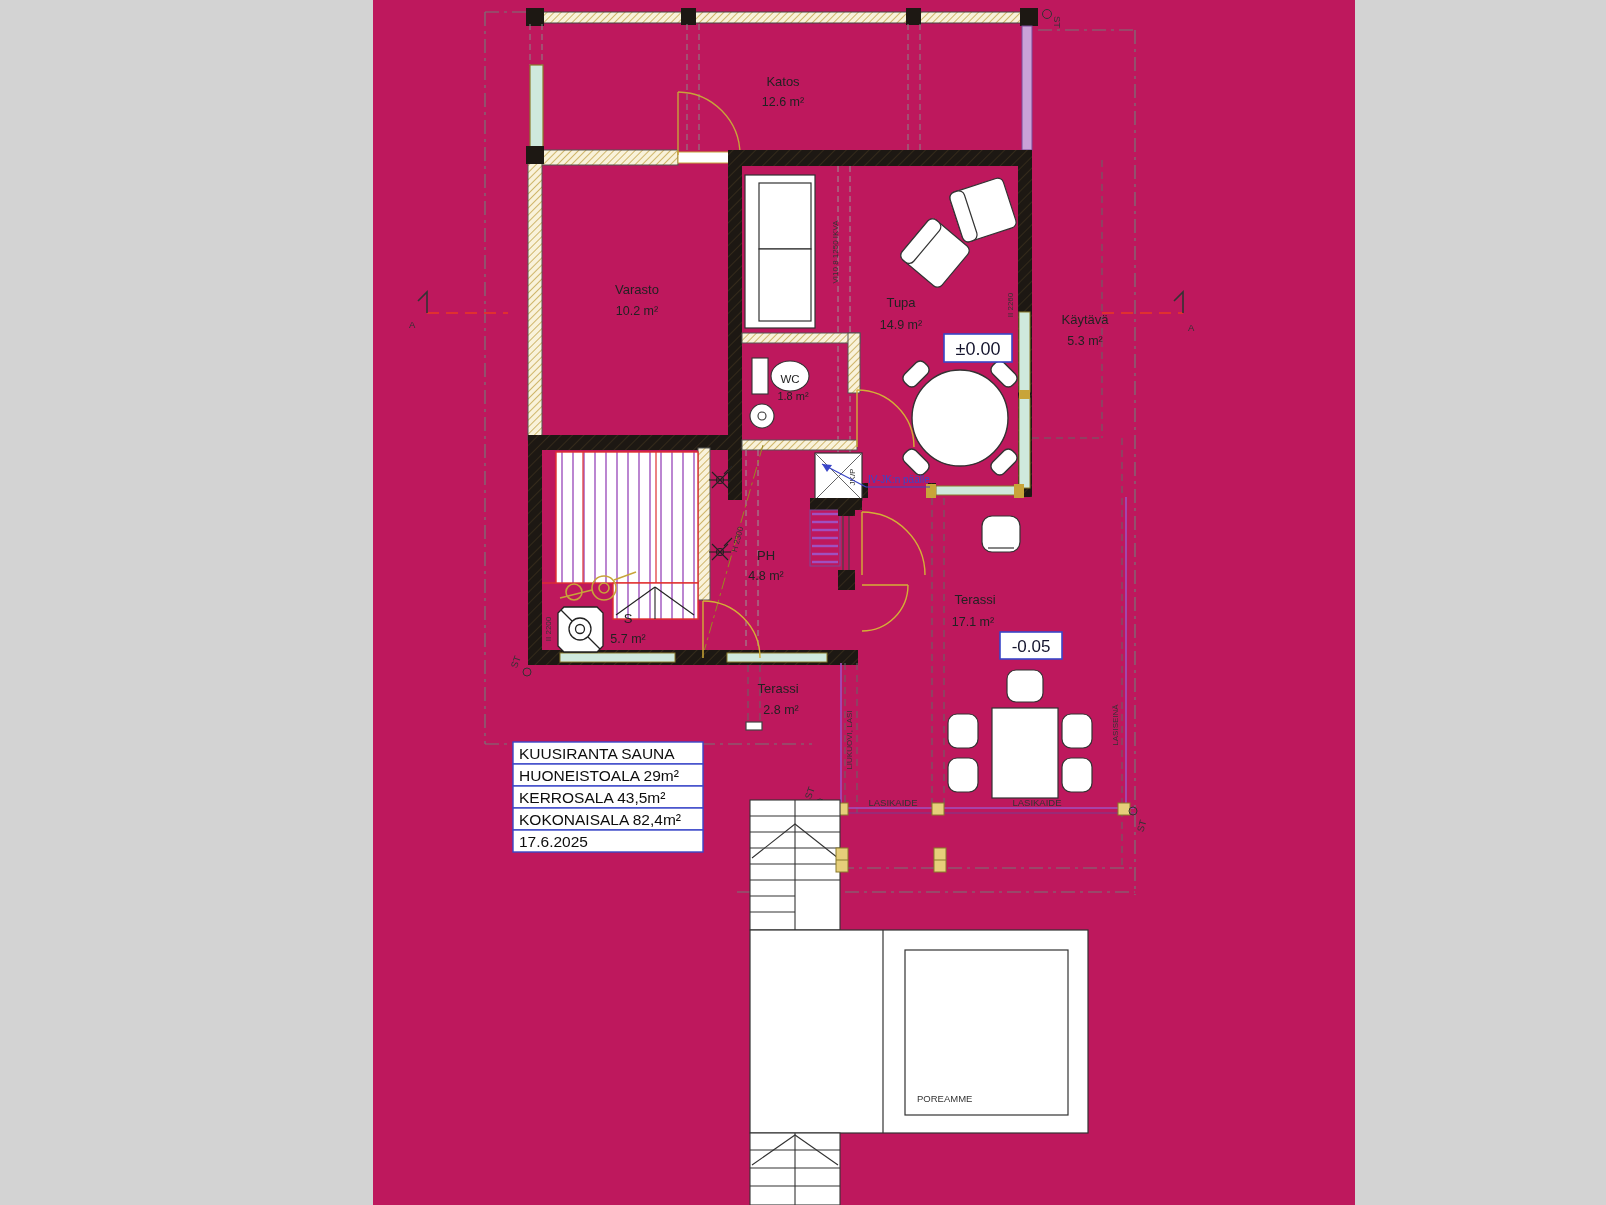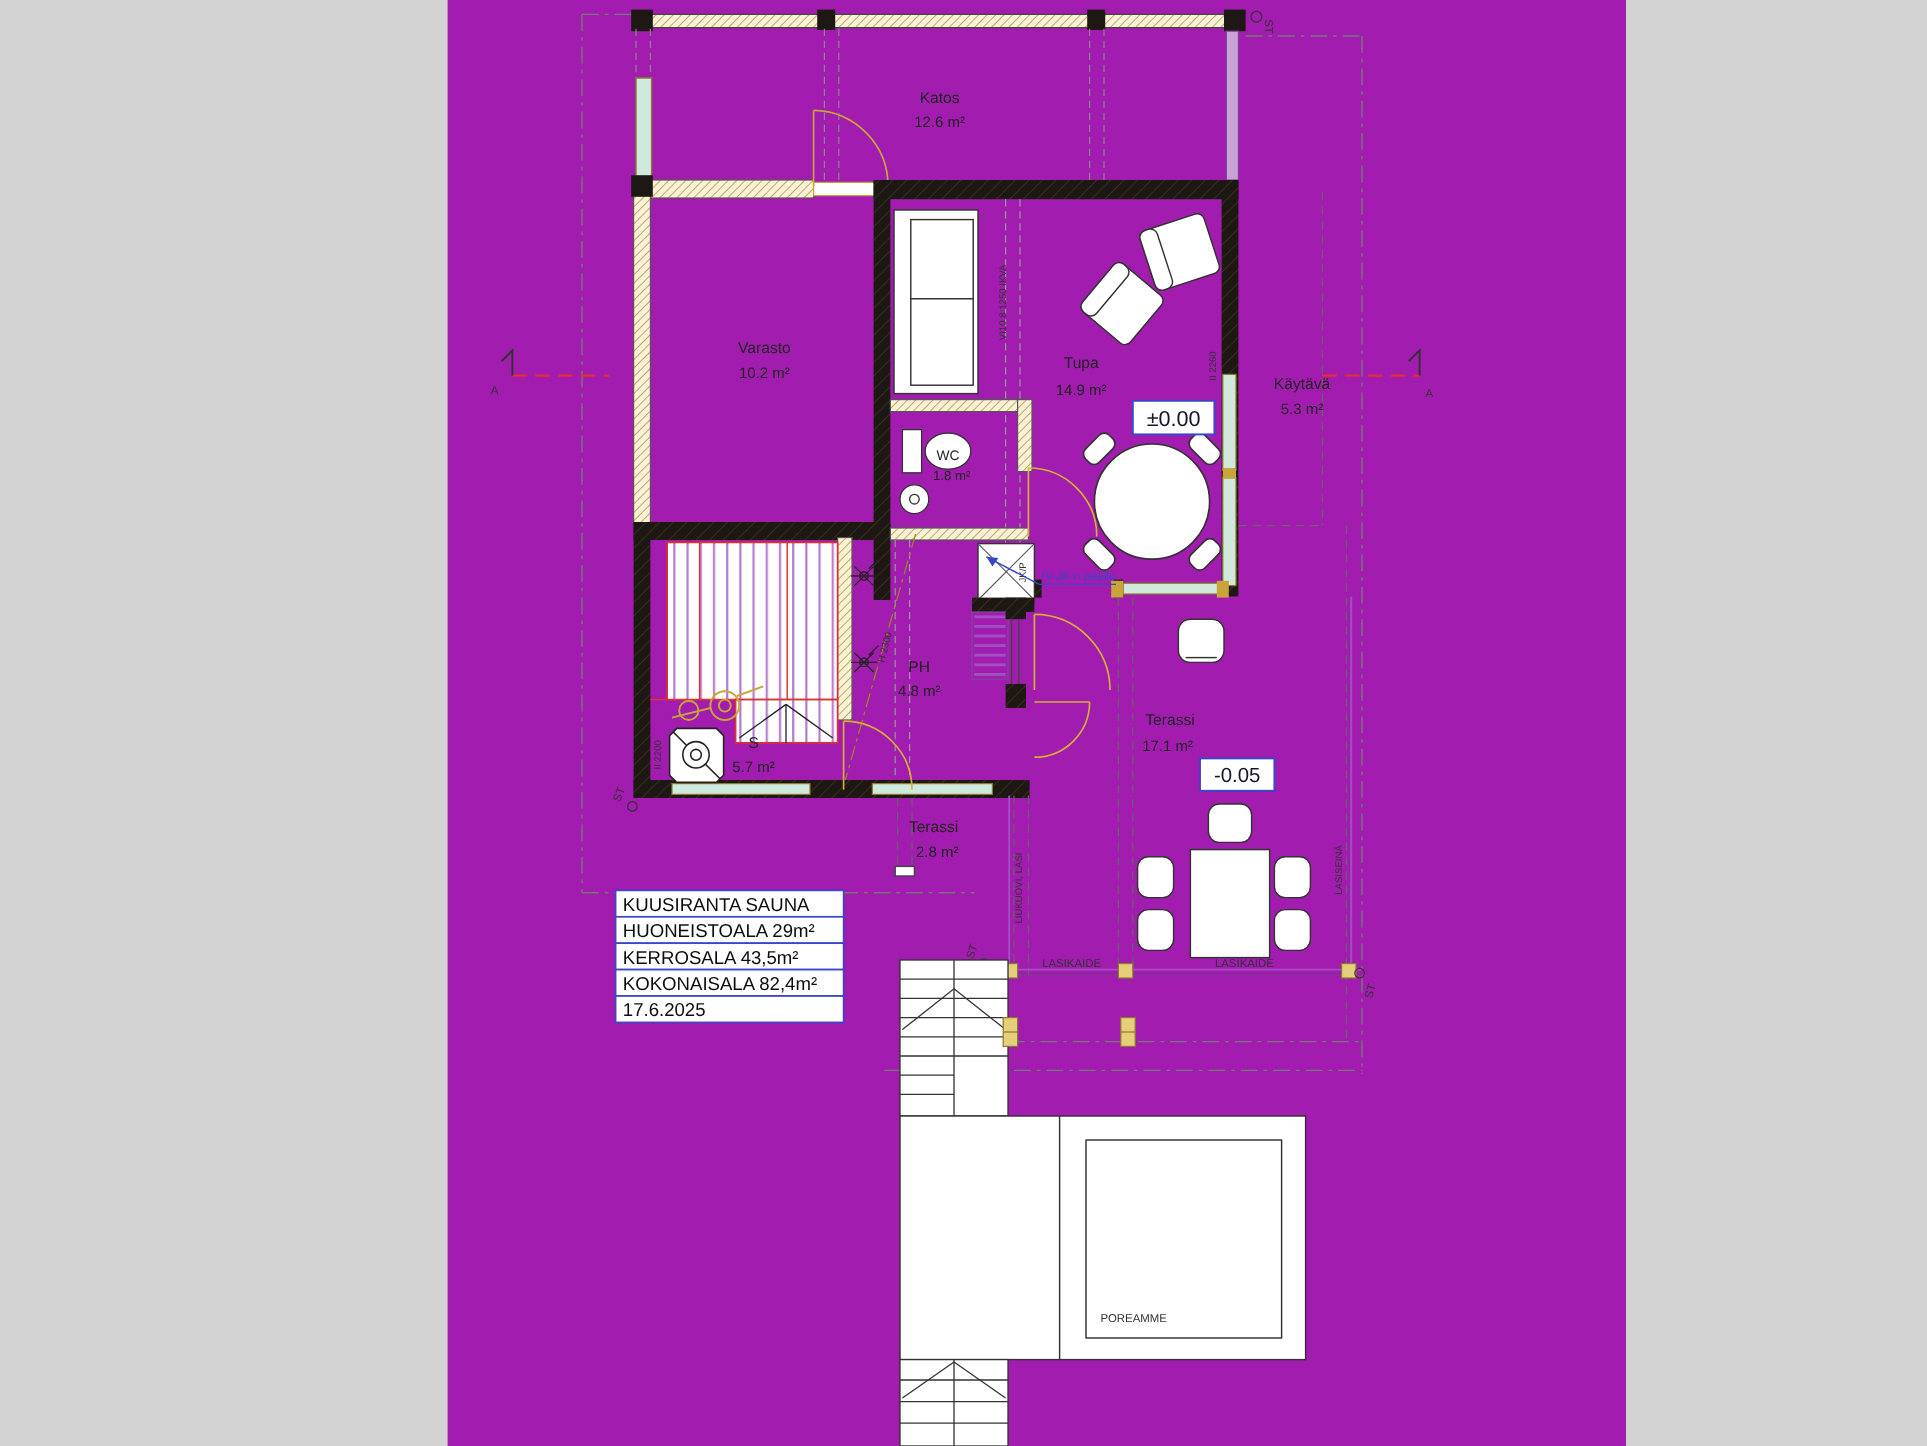--- a/index.html
+++ b/index.html
@@ -1,16 +1,16 @@
 <!DOCTYPE html>
 <html><head>
 <meta charset="utf-8">
 <style>
   html,body{margin:0;padding:0;background:#fff;}
-  .stage{position:relative;width:1606px;height:1205px;background:#a21caf;overflow:hidden;
+  .stage{position:relative;width:1606px;height:1205px;background:#be185d;overflow:hidden;
          font-family:"Liberation Sans", sans-serif;}
   .side-panel{position:absolute;top:0;height:100%;background:#d3d3d3;}
   .side-panel.left{left:0;width:373px;}
   .side-panel.right{left:1355px;width:251px;}
   svg text{font-family:"Liberation Sans", sans-serif;fill:#222;}
   .room-name{font-size:13px;}
   .room-area{font-size:12.5px;}
   .tiny{font-size:8px;fill:#333;}
   .small{font-size:9.5px;fill:#333;}
   .level-text{font-size:18px;fill:#15152e;}

